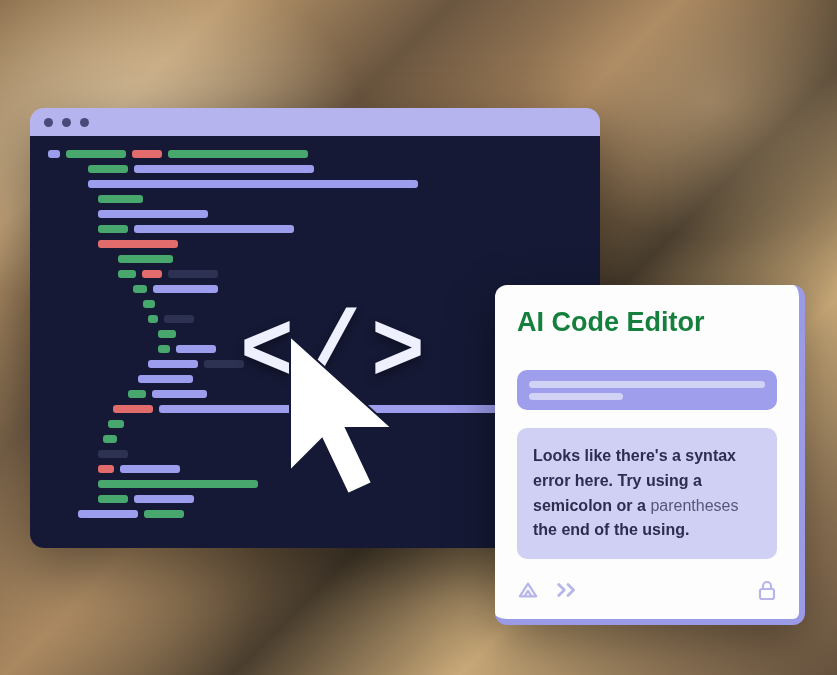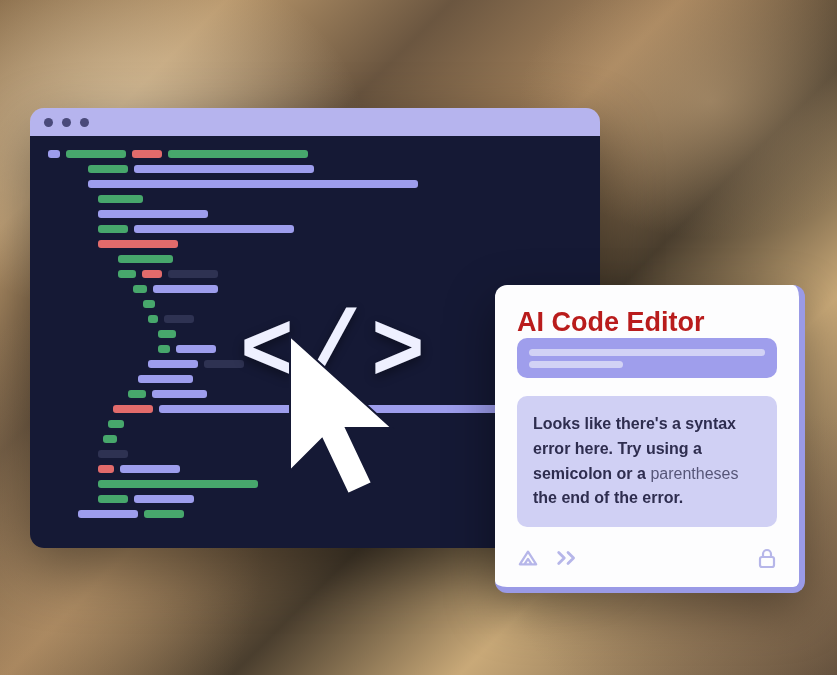--- a/index.html
+++ b/index.html
@@ -100,22 +100,22 @@
       background: #fdfdfe;
       border-radius: 12px;
       box-shadow: 0 18px 50px rgba(0,0,0,0.4);
       padding: 22px 22px 14px 22px;
       border-right: 6px solid #9a9ae6;
       border-bottom: 6px solid #9a9ae6;
     }
     .ai-title {
       font-weight: 800;
       font-size: 27px;
-      color: #b91c1c;
-      margin-bottom: 0;
+      color: #15803d;
+      margin-bottom: 32px;
     }
     .input-bar {
       background: #9f9eec;
       border-radius: 10px;
       height: 40px;
       display: flex;
       align-items: center;
       padding: 0 12px;
       gap: 8px;
       margin-bottom: 18px;
@@ -264,21 +264,21 @@
   <div class="ai-title">AI Code Editor</div>
 
   <div class="input-bar">
     <div class="input-lines">
       <div class="input-line" style="width:100%"></div>
       <div class="input-line" style="width:40%"></div>
     </div>
   </div>
 
   <div class="message-box">
-    <span>Looks like there's a syntax error here.  Try using a semicolon or a </span><span class="hl">parentheses</span><span> the end of the error.</span>
+    <span>Looks like there's a syntax error here.  Try using a semicolon or a </span><span class="hl">parentheses</span><span> the end of the using.</span>
   </div>
 
   <div class="ai-footer">
     <span class="ai-icon">
       <svg width="22" height="20" viewBox="0 0 24 22" fill="none" stroke="currentColor" stroke-width="2.5" stroke-linejoin="round" stroke-linecap="round">
         <path d="M3 18 L12 4 L21 18 Z M8 18 L12 12 L16 18"></path>
       </svg>
     </span>
     <span class="ai-icon">
       <svg width="26" height="18" viewBox="0 0 28 18" fill="none" stroke="currentColor" stroke-width="3" stroke-linecap="round" stroke-linejoin="round">

